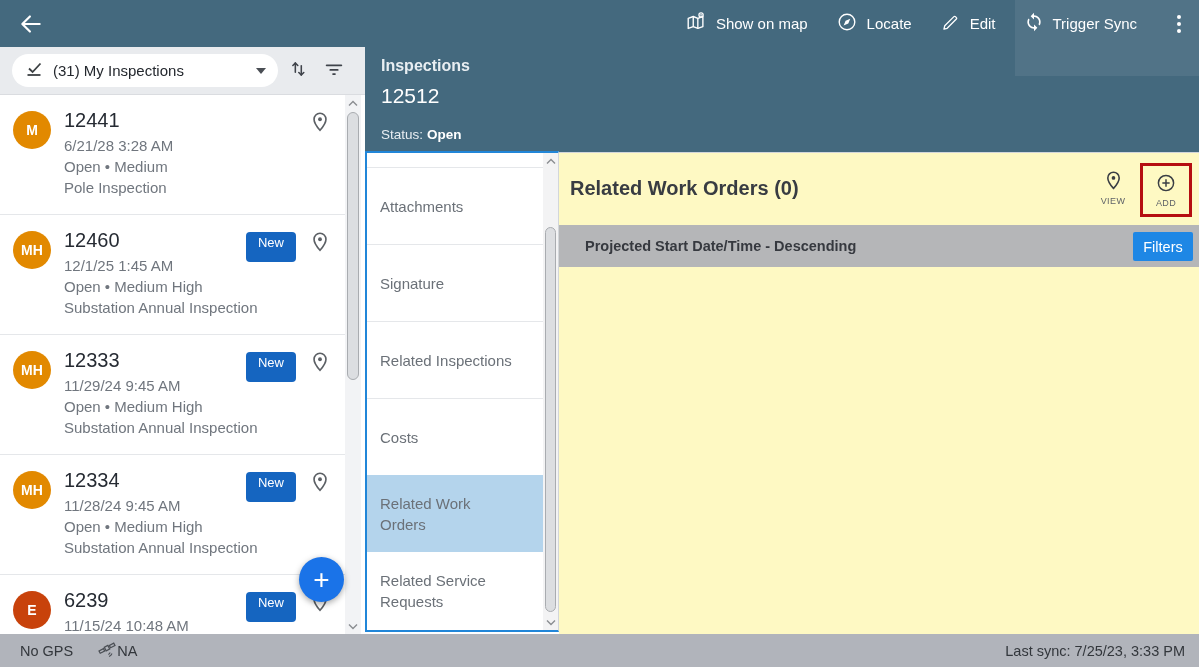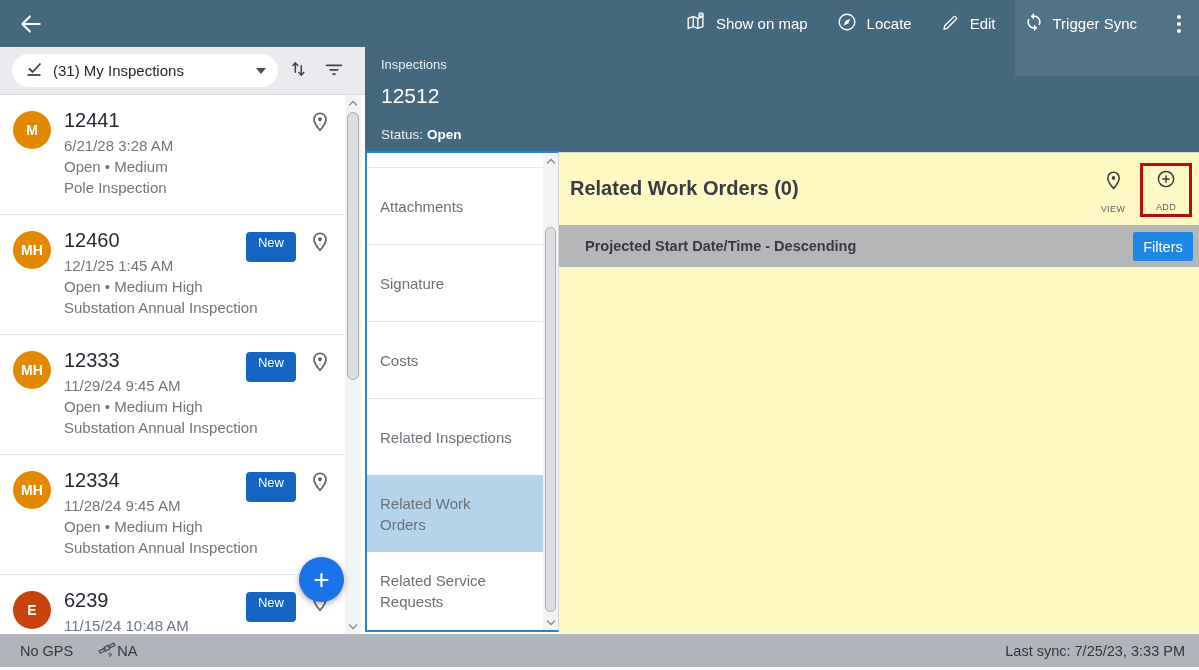--- a/index.html
+++ b/index.html
@@ -9,21 +9,21 @@
 
   
   .teal { position:absolute; left:0; top:0; width:1199px; height:152px; background:#44697e; }
   .teal-overlay { position:absolute; left:1015px; top:0; width:184px; height:76px; background:rgba(255,255,255,0.07); }
   .back-btn { position:absolute; left:14px; top:8px; width:34px; height:34px; background:none; border:none; cursor:pointer; display:flex; align-items:center; justify-content:center; }
   .top-actions { position:absolute; right:10px; top:0; height:47px; display:flex; align-items:center; gap:28px; }
   .action-btn { display:flex; align-items:center; gap:9px; background:none; border:none; color:#fff; font-size:15px; font-weight:500; font-family:inherit; cursor:pointer; }
   .kebab-btn { background:none; border:none; cursor:pointer; width:20px; height:34px; display:flex; flex-direction:column; align-items:center; justify-content:center; gap:3px; margin-left:4px; }
   .kebab-btn i { width:4px; height:4px; border-radius:50%; background:#fff; }
 
-  .crumb { position:absolute; left:381px; top:57px; color:#e8eef2; font-size:13px; }
+  .crumb { position:absolute; left:381px; top:57px; color:#e8eef2; font-size:16px;font-weight:bold; }
   .record-id { position:absolute; left:381px; top:84px; color:#fff; font-size:21px; font-weight:normal; }
   .status-line { position:absolute; left:381px; top:127px; color:#e8eef2; font-size:13.5px; }
   .status-line b { color:#fff; font-weight:bold; margin-left:4px; }
 
   
   .left-header { position:absolute; left:0; top:47px; width:365px; height:48px; background:#e9ebee; border-bottom:1px solid #dadce0; }
   .pill { position:absolute; left:12px; top:7px; width:266px; height:33px; background:#fff; border:none; border-radius:17px; display:flex; align-items:center; padding:0 12px 0 13px; cursor:pointer; font-family:inherit; }
   .pill-label { font-size:15px; color:#24282e; margin-left:10px; white-space:nowrap; }
   .pill-caret { margin-left:auto; width:0; height:0; border-left:5px solid transparent; border-right:5px solid transparent; border-top:6px solid #4a4e54; }
   .hdr-icon-btn { position:absolute; top:8px; width:30px; height:30px; background:none; border:none; cursor:pointer; display:flex; align-items:center; justify-content:center; }
@@ -50,21 +50,21 @@
   .tabcol { position:absolute; left:365px; top:151px; width:194px; height:481px; background:#fff; border:2px solid #2186d8; border-right:1px solid #d2d6da; }
   .tab-spacer { height:14px; margin-right:15px; }
   .tab-row { height:77px; margin-right:15px; display:flex; align-items:center; padding:0 28px 0 13px; font-size:15px; color:#6b7178; line-height:21px; border-top:1px solid #e5e7ea; cursor:pointer; }
   .tab-row.noline { border-top:none; }
   .tab-row.selected { background:#b4d4ec; border-top:none; height:77px; }
   .tab-row.tall { height:78px; }
 
   
   .detail { position:absolute; left:559px; top:152px; width:640px; height:482px; background:#fef9c3; border-top:1px solid #d2d6da; }
   .panel-title { position:absolute; left:11px; top:24px; font-size:20px; font-weight:bold; color:#383c42; }
-  .icon-btn { display:flex; flex-direction:column; align-items:center; gap:9px; background:none; border:none; cursor:pointer; font-family:inherit; }
+  .icon-btn { display:flex; flex-direction:column; align-items:center; gap:1px; background:none; border:none; cursor:pointer; font-family:inherit; }
   .icon-btn .lbl { font-size:9px; color:#5f6368; letter-spacing:0.4px; }
   .view-btn { position:absolute; left:532px; top:16px; width:44px; }
   .add-box { position:absolute; left:581px; top:10px; width:52px; height:54px; border:3px solid #b50e11; display:flex; align-items:center; justify-content:center; }
   .sortbar { position:absolute; left:0; top:72px; width:640px; height:42px; background:#b5b6b8; cursor:pointer; }
   .sort-label { position:absolute; left:26px; top:0; line-height:42px; font-size:14.5px; font-weight:bold; color:#36393f; }
   .filters-btn { position:absolute; right:6px; top:7px; width:60px; height:29px; background:#1e87e5; color:#fff; border:none; font-size:14.5px; font-family:inherit; cursor:pointer; border-radius:2px;text-align:center; }
 
   
   .statusbar { position:absolute; left:0; top:634px; width:1199px; height:33px; background:#b1b4bb; display:flex; align-items:center; padding:0 14px 0 20px; font-size:14.5px; color:#33373c; }
   .sat-group { display:flex; align-items:center; margin-left:24px; }
@@ -285,22 +285,22 @@
       </div>
     </div>
   </div>
 
   <button class="fab">+</button>
 
   <div class="tabcol">
     <div class="tab-spacer"></div>
     <div class="tab-row">Attachments</div>
     <div class="tab-row">Signature</div>
+    <div class="tab-row">Related Inspections</div>
     <div class="tab-row">Costs</div>
-    <div class="tab-row">Related Inspections</div>
     <div class="tab-row selected">Related Work Orders</div>
     <div class="tab-row noline tall">Related Service Requests</div>
 
     <div class="sb" style="right:0; top:0; width:15px; height:477px; background:#f3f3f4;">
       <div class="arrow" style="top:0;">
         <svg width="10" height="7" viewBox="0 0 10 7">
             <path d="M1 5.5L5 1.5l4 4" fill="none" stroke="#8a8d91" stroke-width="1.4"></path>
           </svg>
       </div>
       <div class="thumb" style="top:74px; height:385px;"></div>

